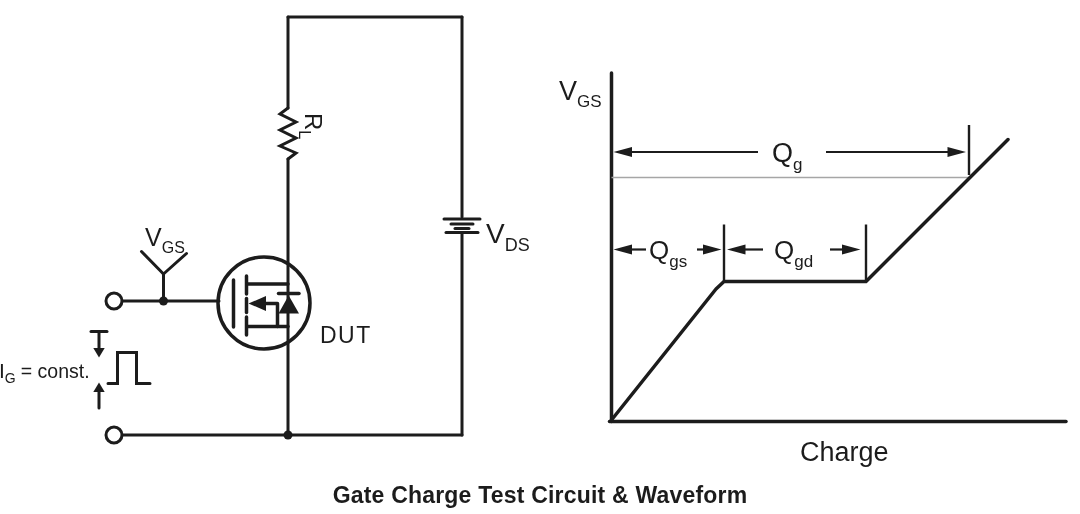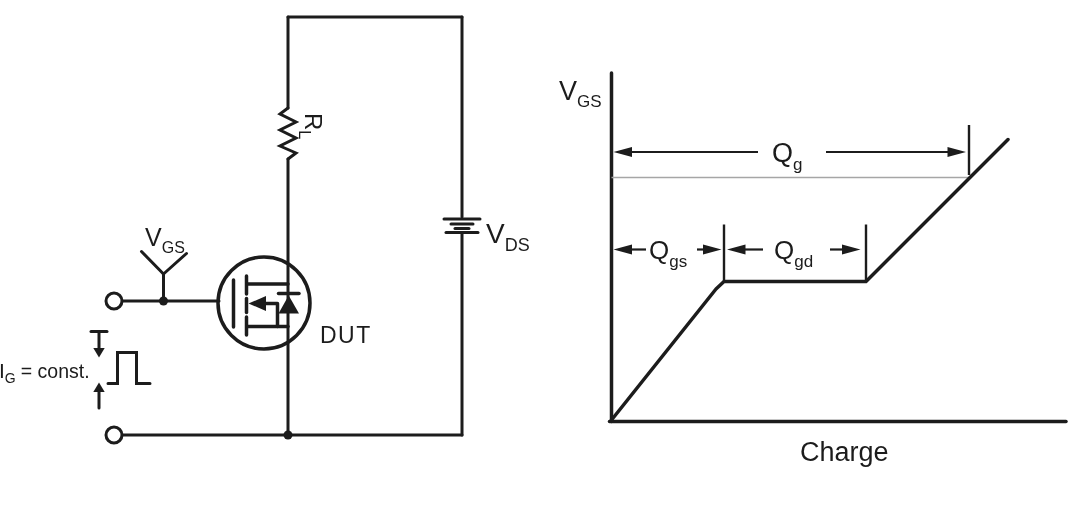--- a/index.html
+++ b/index.html
@@ -145,13 +145,14 @@
         </text>
       </g>
 
       <text x="559" y="100">
         <tspan font-size="27">V</tspan><tspan font-size="17" dy="7">GS</tspan>
       </text>
       <text x="800" y="461" font-size="27">Charge</text>
     </g>
   </svg>
 
+  <div class="figure-title">Gate Charge Test Circuit &amp; Waveform</div>
 </div>
 
 </body></html>

